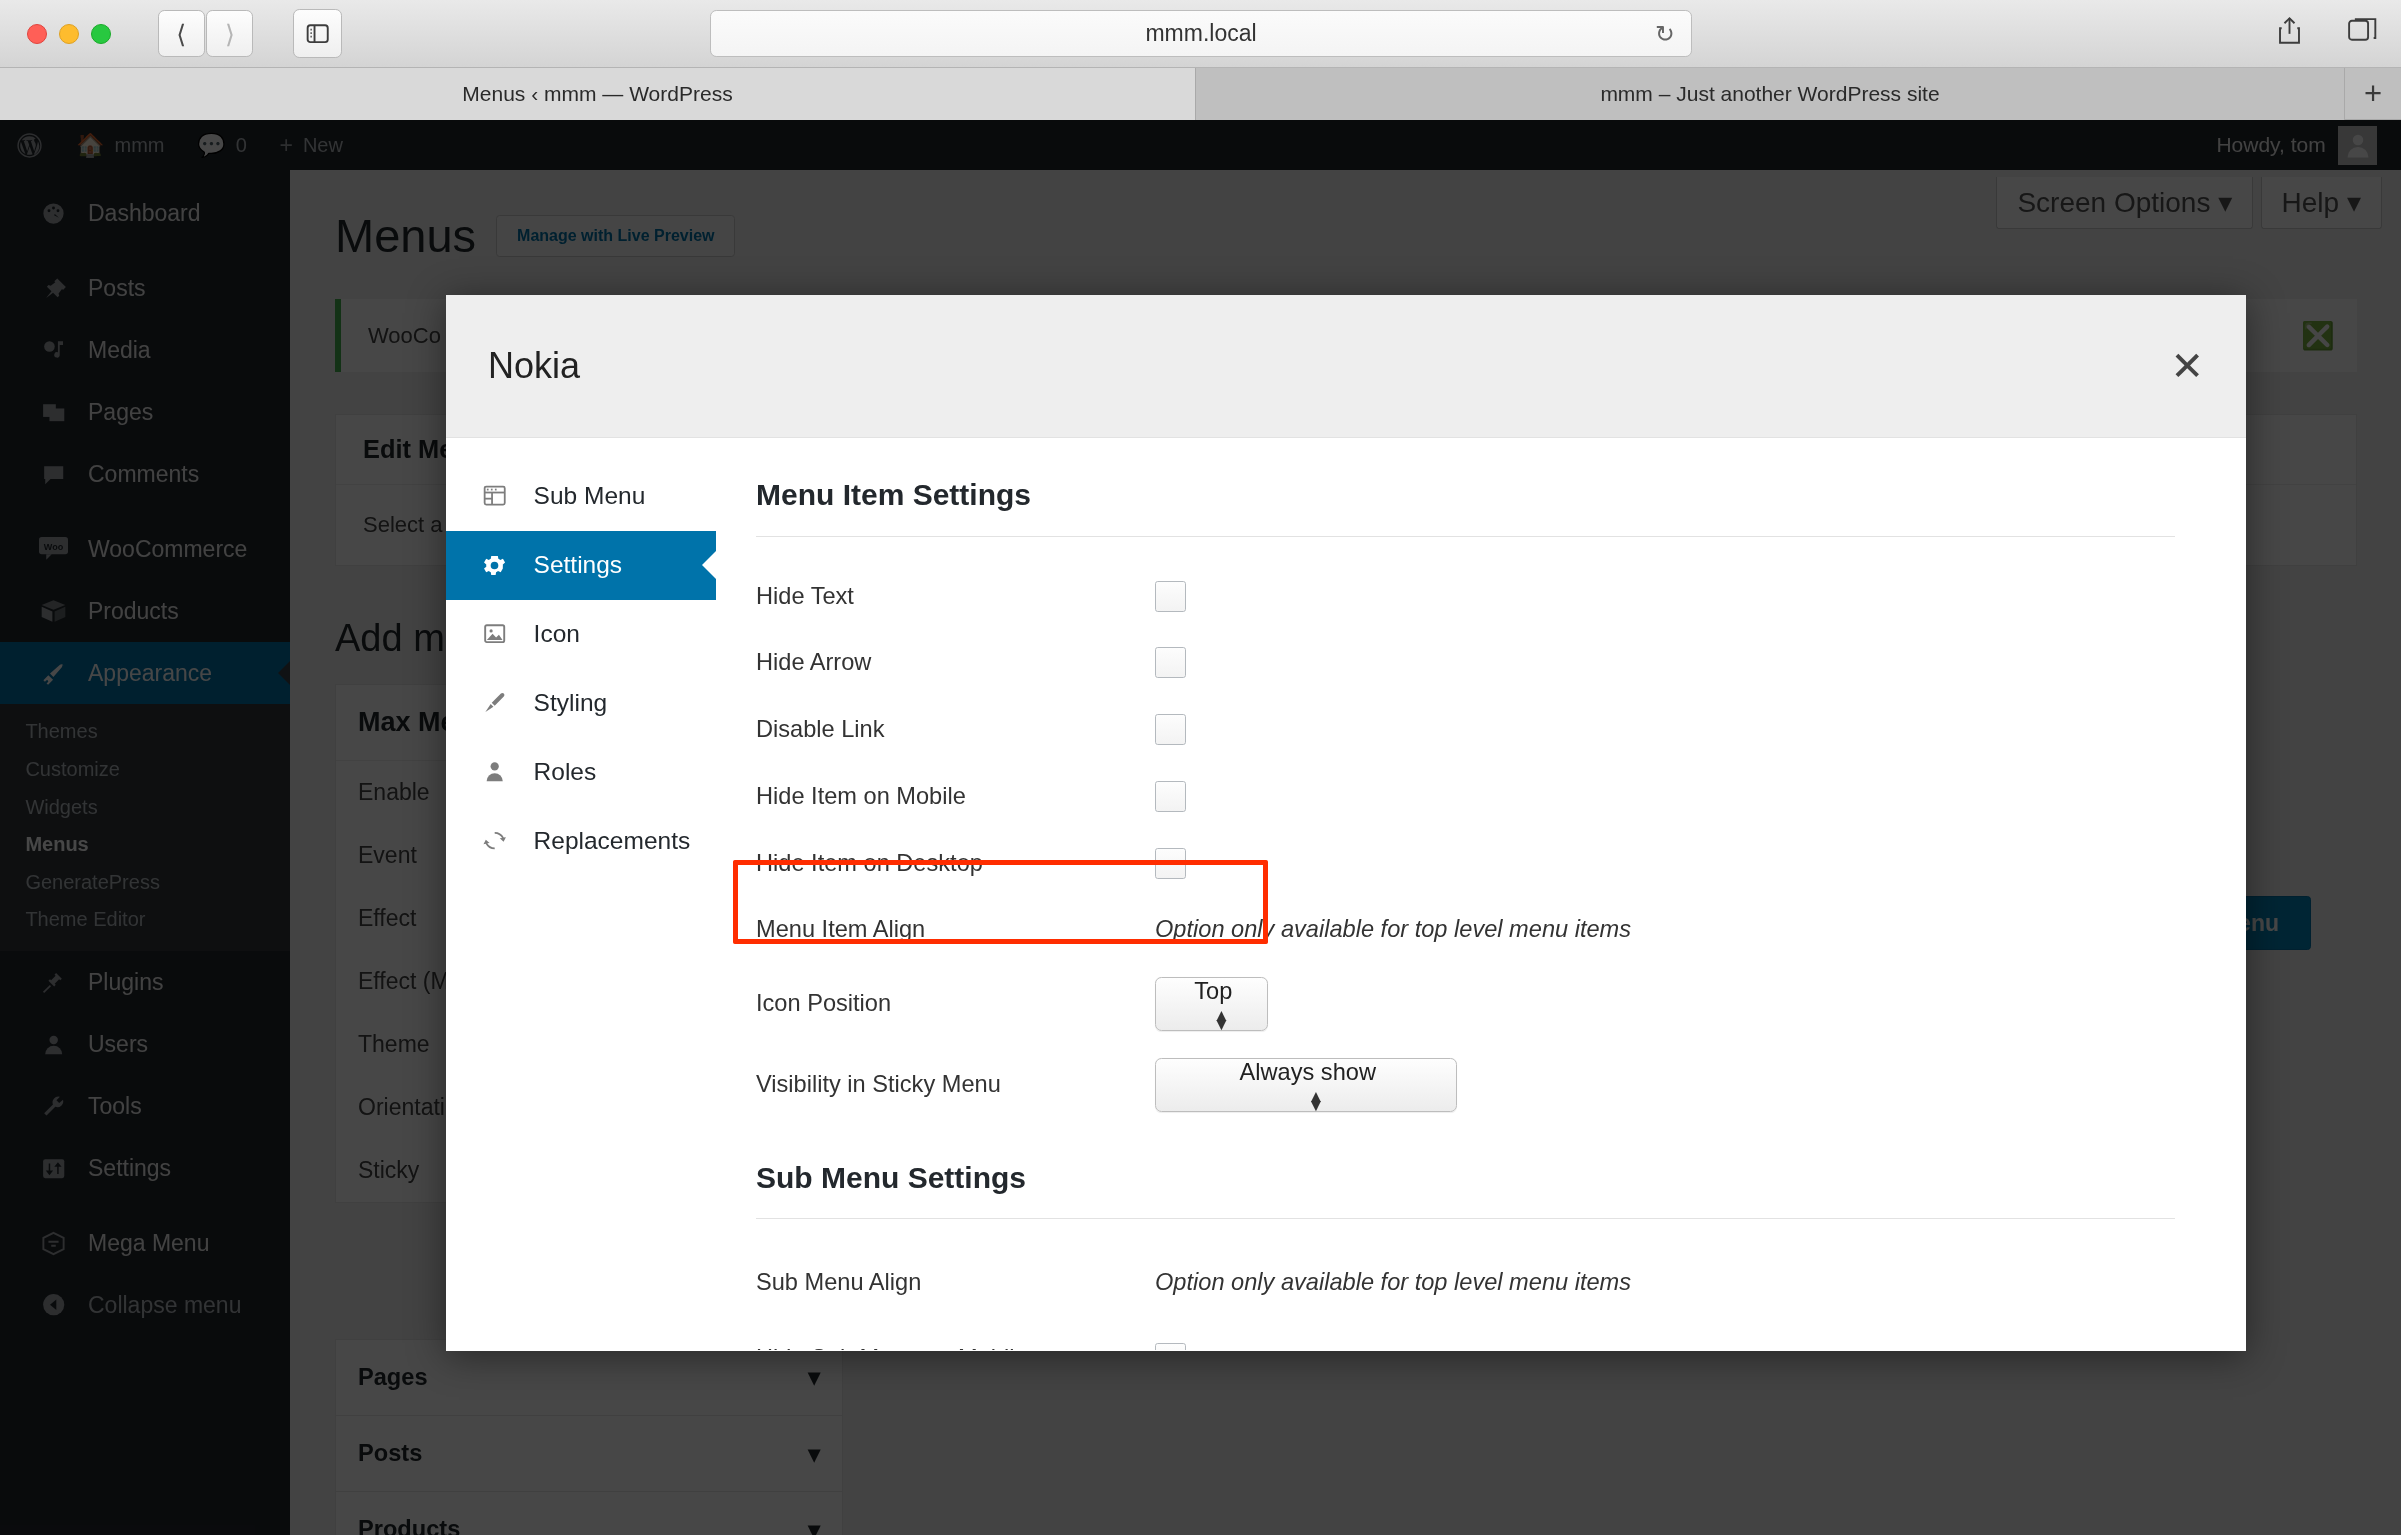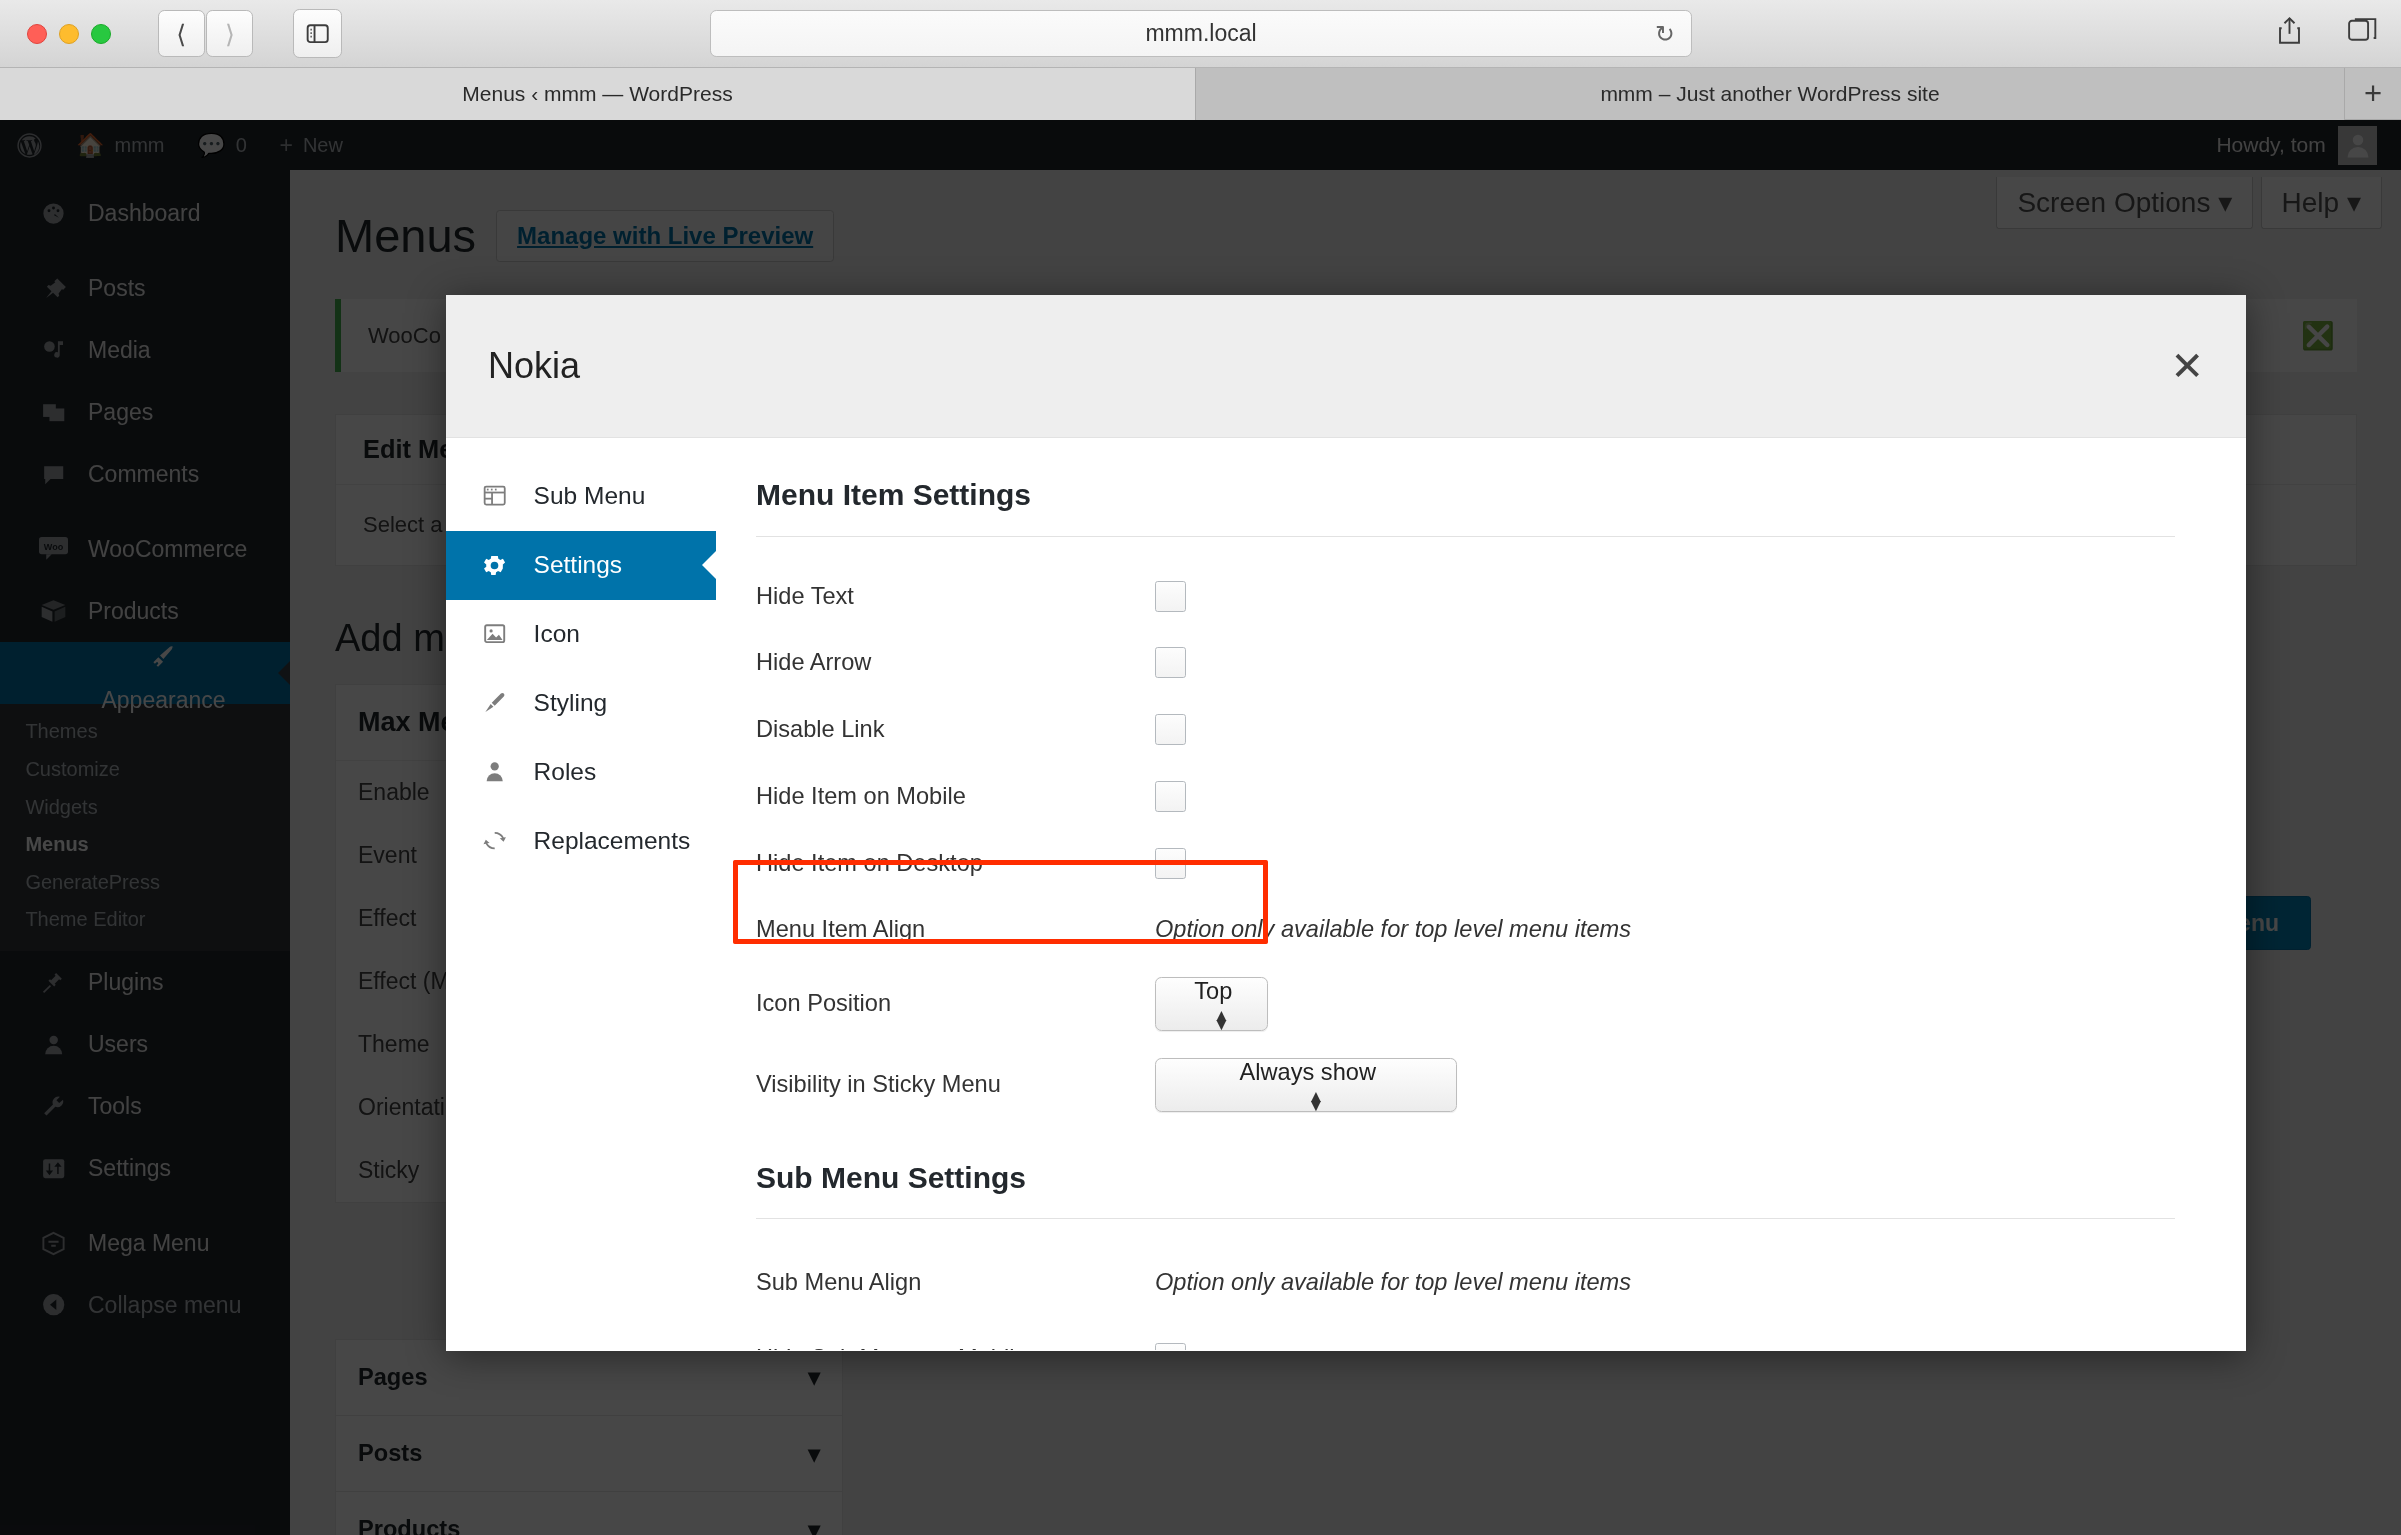--- a/index.html
+++ b/index.html
@@ -85,21 +85,21 @@
   
   .wp-sidebar {
     position: absolute; top: 50px; left: 0; width: 290px; height: 1366px;
     background: #23282d; padding-top: 12.7px;
   }
   .wpmenu-item {
     display: flex; align-items: center; height: 62px; padding-left: 37px;
     color: #eee; font-size: 23px; gap: 18px; position: relative;
   }
   .wpmenu-item .wpicon { width: 33px; display: flex; align-items: center; justify-content: center; color: #a0a5aa; }
-  .wpmenu-item.current { background: #0073aa; color: #fff; flex-direction: column; }
+  .wpmenu-item.current { background: #0073aa; color: #fff; }
   .wpmenu-item.current .wpicon { color: #fff; }
   .wpmenu-item.current::after {
     content:''; position:absolute; right: 0; top: 50%; transform: translateY(-50%);
     border: 12.7px solid transparent; border-right-color: #3c434a;
   }
   .wpmenu-sep { height: 12.7px; }
   .wp-submenu { background: #32373c; padding: 9px 0 12.7px 0; }
   .wp-subitem { padding: 7.3px 0 7.3px 25.4px; font-size: 20px; color: #b4b9be; }
   .wp-subitem.active { color: #fff; font-weight: bold; }
   .collapse-item { color: #b4b9be; }
@@ -112,21 +112,21 @@
   .screen-meta { position: absolute; right: 20px; top: 7.3px; display: flex; gap: 7.3px; }
   .screen-meta-btn {
     border: 0.9px solid #ccc; border-top: none; background: #fff;
     padding: 9px 20px; font-size: 28px; color: #555;
     border-radius: 0 0 3.6px 3.6px;
   }
   .page-head { display: flex; align-items: center; gap: 20px; padding: 38px 0 0 45px; }
   .page-title-h1 { font-size: 47px; font-weight: 400; color: #23282d; }
   .btn-secondary {
     border: 0.9px solid #ccc; background: #f7f7f7; color: #0073aa;
-    padding: 11px 20px; font-size: 24px; border-radius: 3.6px; font-weight: bold; text-decoration: underline;
+    padding: 11px 20px; font-size: 16px; border-radius: 3.6px; font-weight: bold;
   }
   .notice {
     margin: 36px 45px 0 45px; background: #fff; border-left: 6.4px solid #46b450;
     padding: 23.6px 27px; font-size: 22px; color: #444; position: relative;
   }
   .notice .dismiss { position: absolute; right: 22px; top: 50%; transform: translateY(-50%); font-size: 27px; color: #72777c; }
   .box {
     margin: 42px 45px 0 45px; background: #fff; border: 0.9px solid #e5e5e5;
   }
   .box-head { padding: 20px 27px; font-size: 25.4px; font-weight: bold; color: #23282d; border-bottom: 0.9px solid #eee; }

